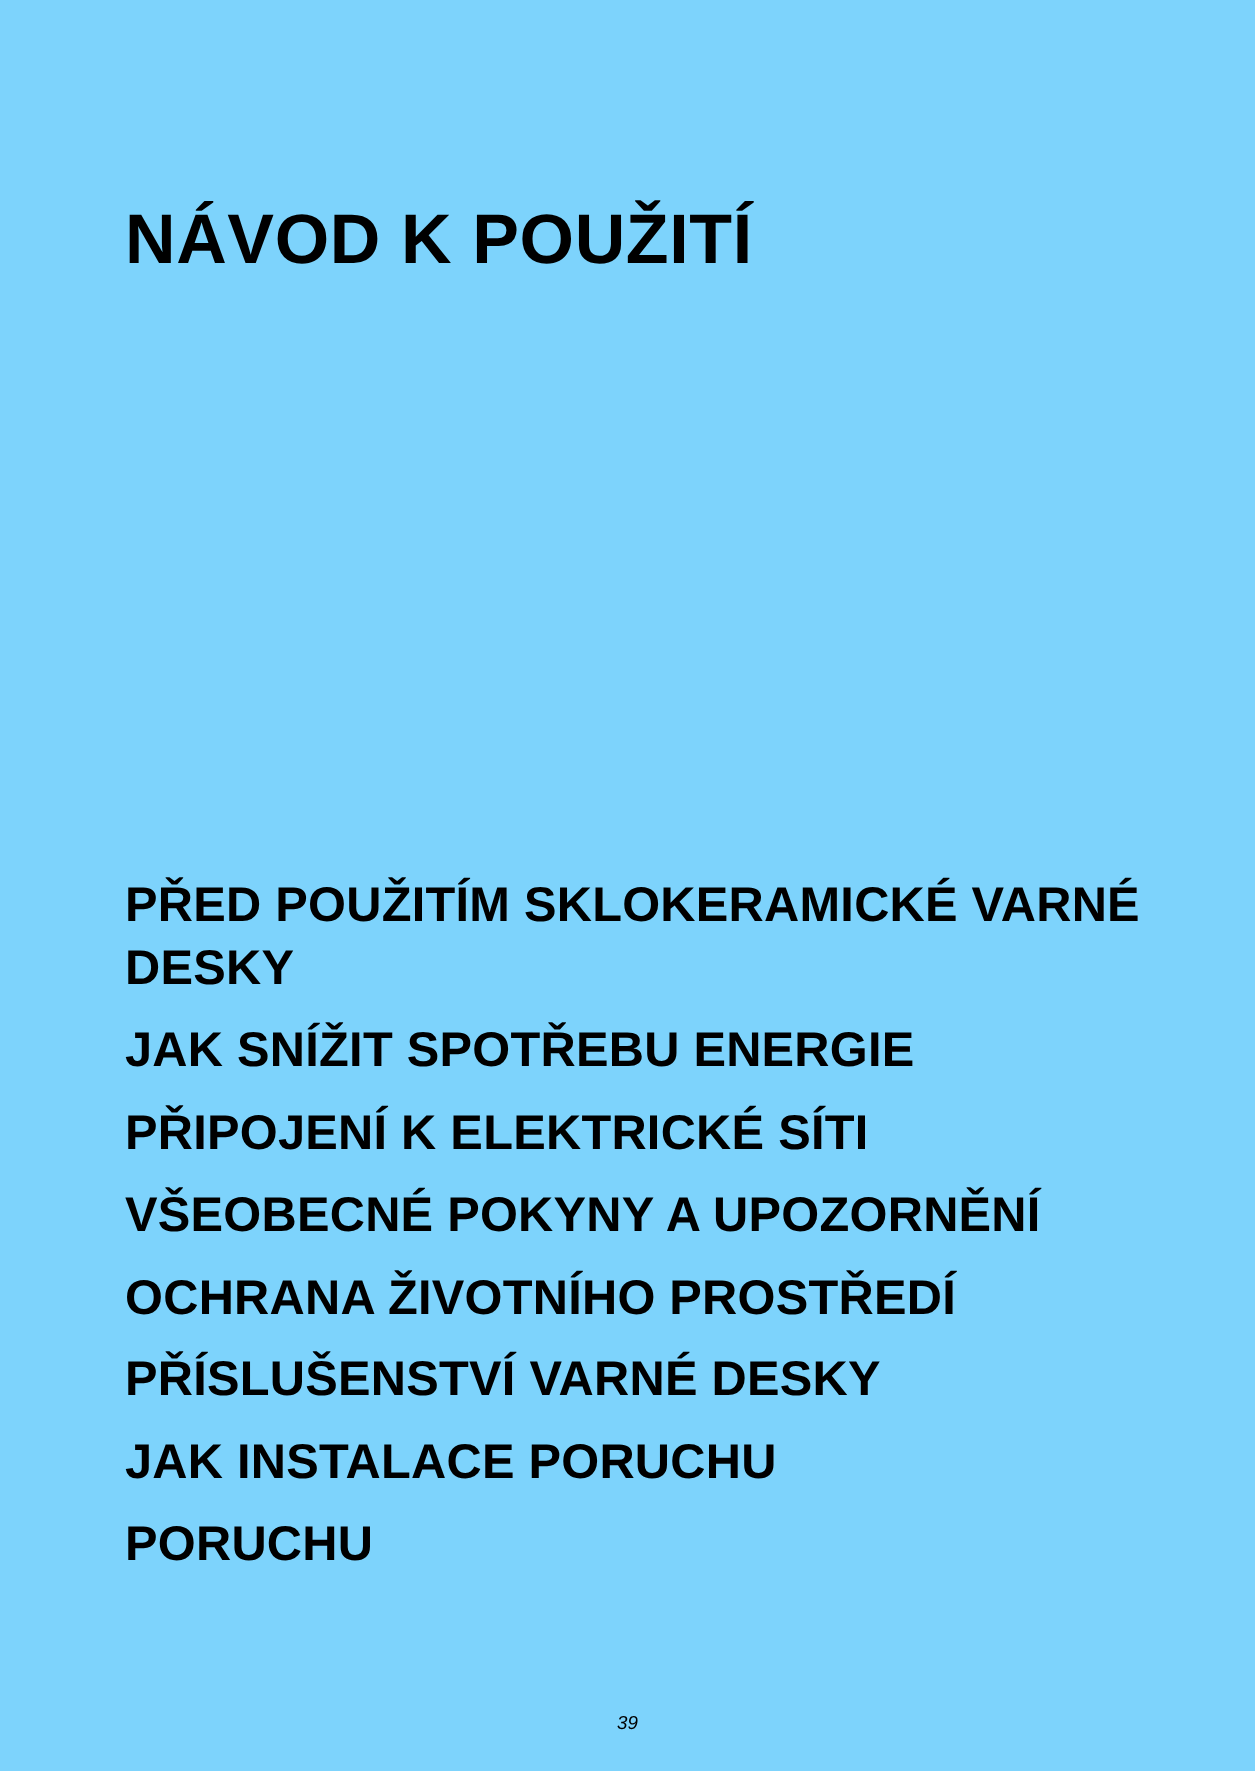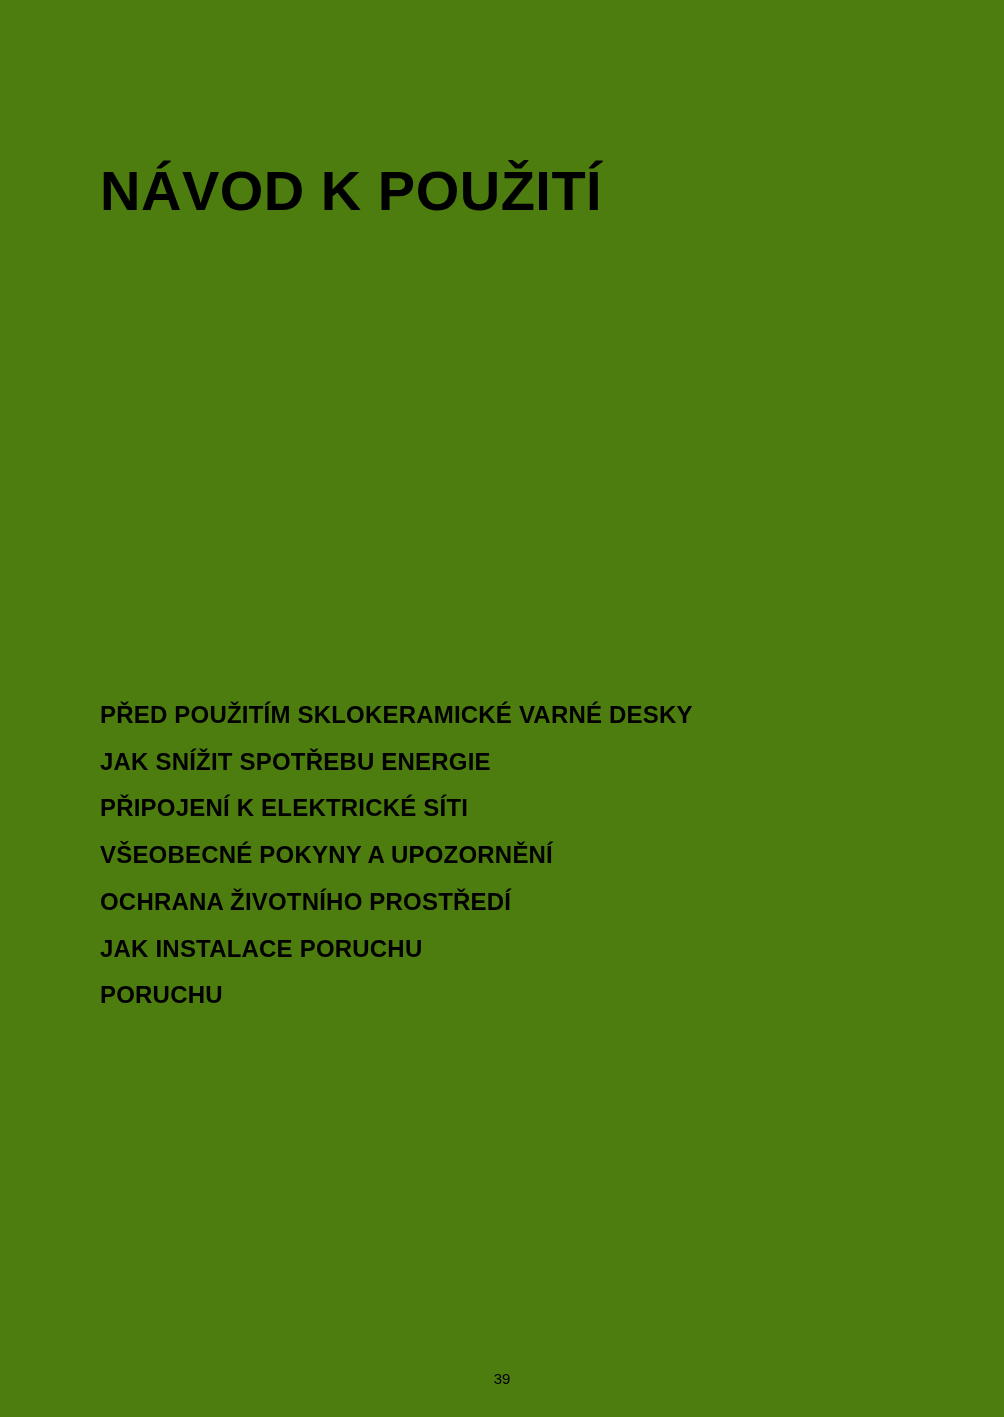--- a/index.html
+++ b/index.html
@@ -14,68 +14,70 @@
     font-family: "Liberation Sans", sans-serif;
     color: #000000;
     overflow: hidden;
   }
   .page {
     position: absolute;
     left: 0;
     top: 0;
     width: 1004px;
     height: 1417px;
-    background: #4d7c0f;
+    background: #7dd3fc;
   }
   .doc-title {
     position: absolute;
     left: 100px;
     top: 122px;
     font-size: 56px;
     font-weight: bold;
     letter-spacing: 0.5px;
     line-height: 1.1;
     white-space: nowrap;
   }
   .toc {
     position: absolute;
     left: 100px;
     top: 700px;
     width: 820px;
   }
   .toc-entry {
-    font-size: 24px;
+    font-size: 39px;
     font-weight: bold;
     line-height: 1.28;
     letter-spacing: 0.2px;
     margin-bottom: 16px;
     color: #000000;
   }
   .page-number {
     position: absolute;
     left: 0;
     top: 1370px;
     width: 1004px;
     text-align: center;
     font-size: 15px;
     font-weight: normal;
+    font-style: italic;
   }
 </style>
 </head>
 <body>
 
 <div class="page">
 
   <h1 class="doc-title">NÁVOD K POUŽITÍ</h1>
 
   <div class="toc">
     <div class="toc-entry">PŘED POUŽITÍM SKLOKERAMICKÉ VARNÉ DESKY</div>
     <div class="toc-entry">JAK SNÍŽIT SPOTŘEBU ENERGIE</div>
     <div class="toc-entry">PŘIPOJENÍ K ELEKTRICKÉ SÍTI</div>
     <div class="toc-entry">VŠEOBECNÉ POKYNY A UPOZORNĚNÍ</div>
     <div class="toc-entry">OCHRANA ŽIVOTNÍHO PROSTŘEDÍ</div>
+    <div class="toc-entry">PŘÍSLUŠENSTVÍ VARNÉ DESKY</div>
     <div class="toc-entry">JAK INSTALACE PORUCHU</div>
     <div class="toc-entry">PORUCHU</div>
   </div>
 
   <div class="page-number">39</div>
 
 </div>
 
 </body></html>

